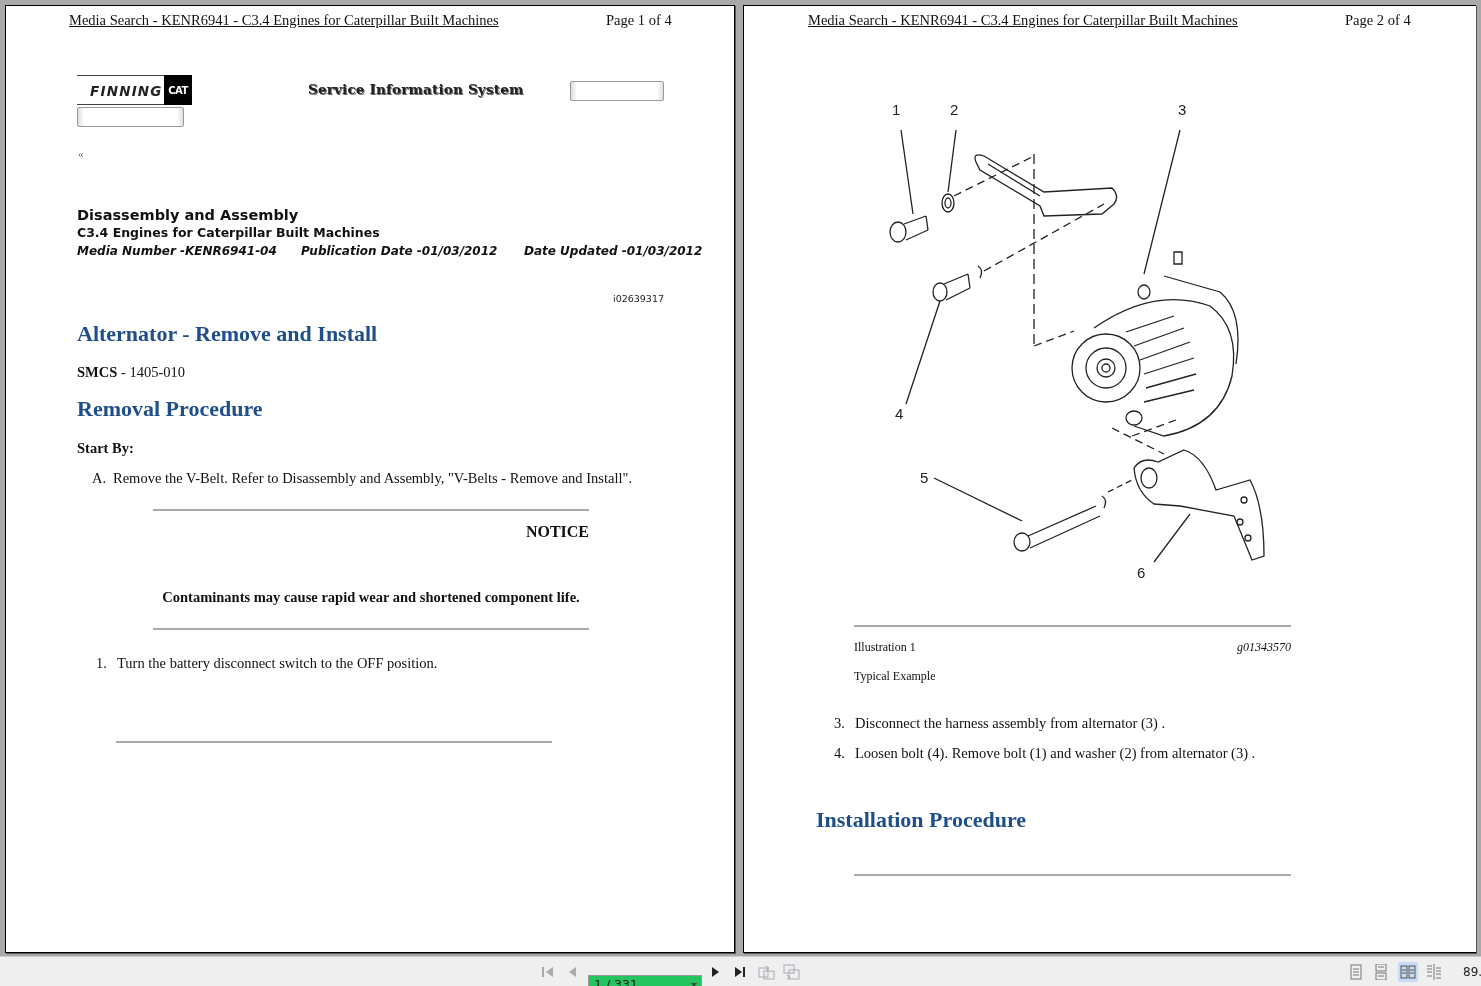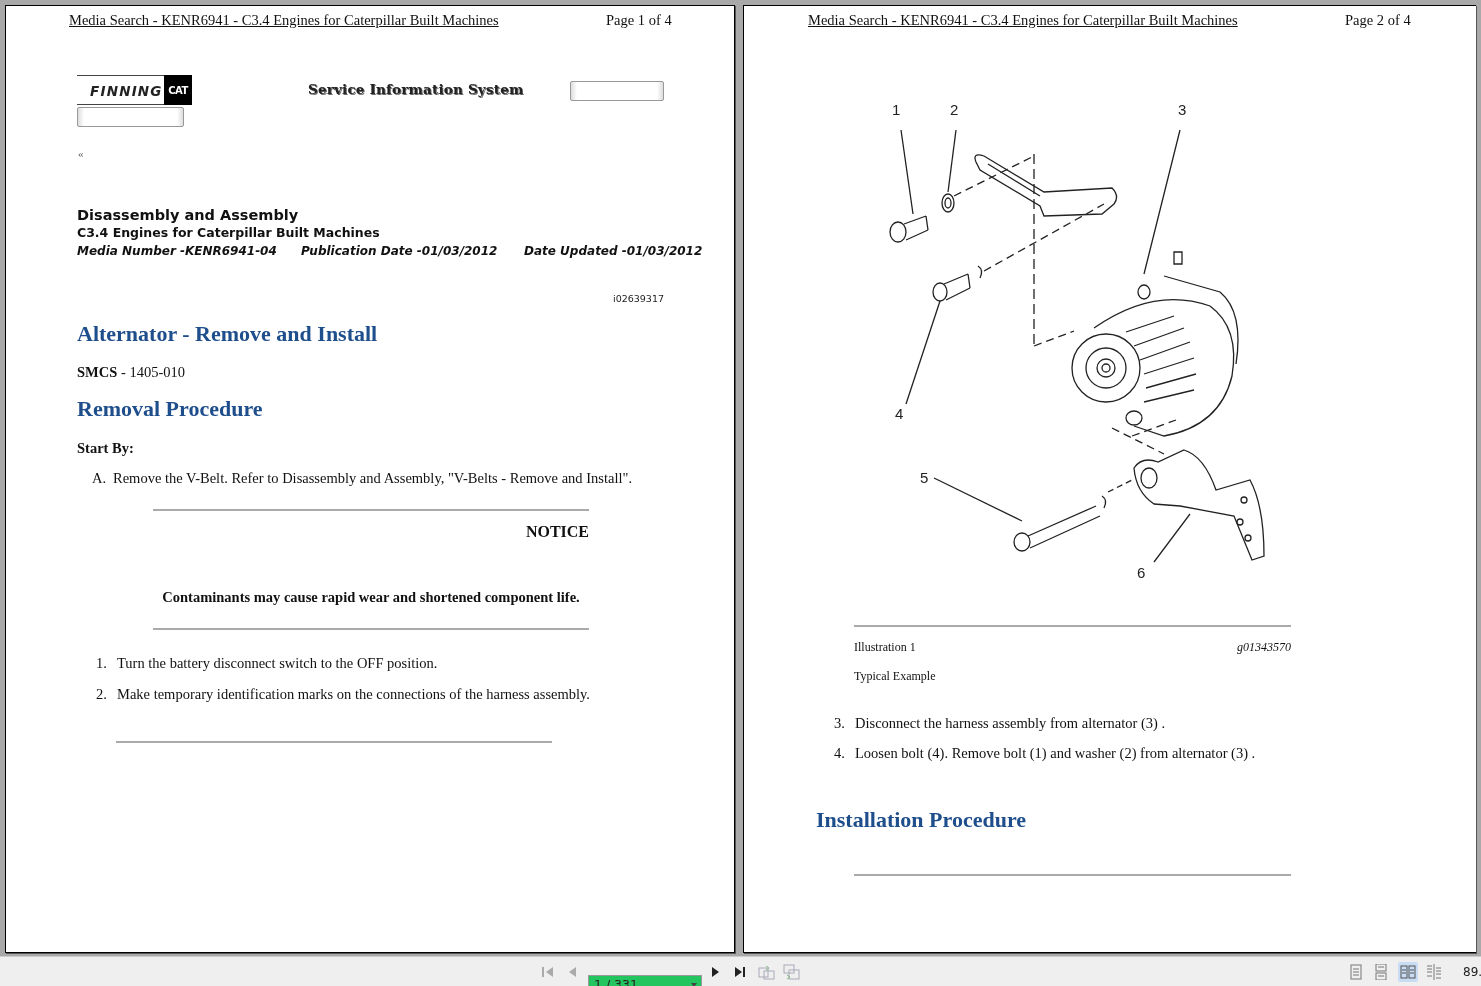--- a/index.html
+++ b/index.html
@@ -80,21 +80,20 @@
     <div class="h1" style="left:71px;top:390px;">Removal Procedure</div>
     <div class="startby">Start By:</div>
     <div class="body-line" style="left:86px;top:464px;"><span class="num">A.</span><span>Remove the V-Belt. Refer to Disassembly and Assembly, "V-Belts - Remove and Install".</span></div>
 
     <div class="rule" style="left:147px;top:503px;width:436px;"></div>
     <div class="notice-title">NOTICE</div>
     <div class="notice-line" style="top:583px;">Contaminants may cause rapid wear and shortened component life.</div>
     <div class="rule" style="left:147px;top:622px;width:436px;"></div>
 
     <div class="body-line" style="left:90px;top:649px;"><span class="num">1.</span><span>Turn the battery disconnect switch to the OFF position.</span></div>
-    <div class="body-line" style="left:90px;top:680px;"><span class="num">2.</span><span>Make temporary identification marks on the connections of the harness assembly.</span></div>
 
     <div class="rule" style="left:110px;top:735px;width:436px;"></div>
   </div>
 
   <div class="page" id="page2">
     <div class="running-head" style="left:64px">Media Search - KENR6941 - C3.4 Engines for Caterpillar Built Machines</div>
     <div class="running-page" style="left:601px">Page 2 of 4</div>
 
     <div class="figure">
       <svg width="450" height="490" viewBox="0 0 450 490">

